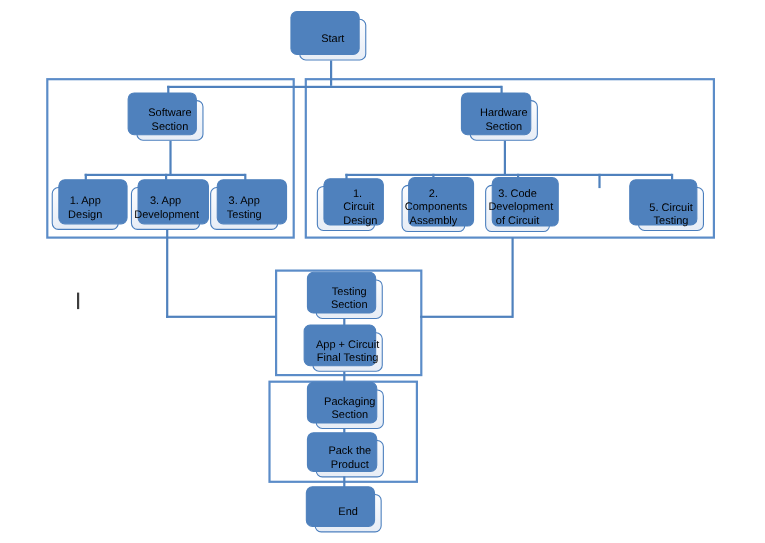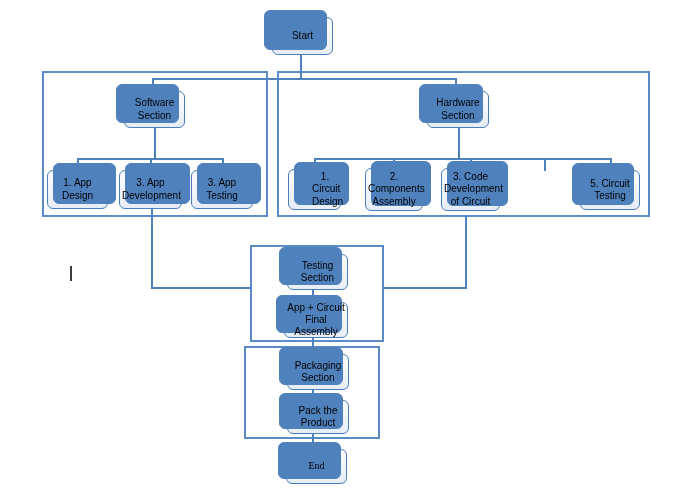--- a/index.html
+++ b/index.html
@@ -41,26 +41,26 @@
   #n-start{left:272px;top:17px;width:61px;height:38px;}
   #n-software{left:124px;top:91px;width:61px;height:37px;}
   #n-hardware{left:427px;top:91px;width:62px;height:37px;}
   #n-appdesign{left:47px;top:170px;width:61px;height:39px;}
   #n-appdev{left:119px;top:170px;width:63px;height:39px;}
   #n-apptest{left:191px;top:170px;width:62px;height:39px;}
   #n-cktdesign{left:288px;top:169px;width:53px;height:41px;padding-left:23px;}
   #n-compasm{left:365px;top:168px;width:58px;height:43px;}
   #n-codedev{left:441px;top:168px;width:59px;height:43px;}
   #n-codeburn{left:517px;top:168px;width:54px;height:43px;}
-  #n-ckttest{left:580px;top:170px;width:60px;height:40px;}
+  #n-ckttest{left:580px;top:170px;width:60px;height:40px;align-items:flex-end;}
   #n-testing{left:287px;top:254px;width:61px;height:36px;}
   #n-final{left:284px;top:302px;width:64px;height:36px;}
   #n-packaging{left:287px;top:354px;width:62px;height:36px;}
   #n-pack{left:287px;top:400px;width:62px;height:34px;}
-  #n-end{left:286px;top:449px;width:61px;height:35px;font-family:Liberation Serif, serif;}
+  #n-end{left:286px;top:449px;width:61px;height:35px;}
 
   
   #c-software{left:42px;top:71px;width:226px;height:146px;}
   #c-hardware{left:277px;top:71px;width:373px;height:146px;}
   #c-testing{left:250px;top:245px;width:134px;height:97px;}
   #c-packaging{left:244px;top:346px;width:136px;height:93px;}
 </style>
 </head>
 <body>
 
@@ -123,21 +123,21 @@
   <div class="node ur" id="n-codedev">
     <span class="lbl">3. Code Development of Circuit</span>
   </div>
   <div class="node ul" id="n-ckttest">
     <span class="lbl">5. Circuit Testing</span>
   </div>
   <div class="node ul" id="n-testing">
     <span class="lbl">Testing Section</span>
   </div>
   <div class="node ul" id="n-final">
-    <span class="lbl">App + Circuit Final Assembly</span>
+    <span class="lbl">App + Circuit Final Testing</span>
   </div>
   <div class="node ul" id="n-pack">
     <span class="lbl">Pack the Product</span>
   </div>
   <div class="node ul" id="n-packaging">
     <span class="lbl">Packaging Section</span>
   </div>
   <div class="node ul" id="n-end">
     <span class="lbl">End</span>
   </div>

